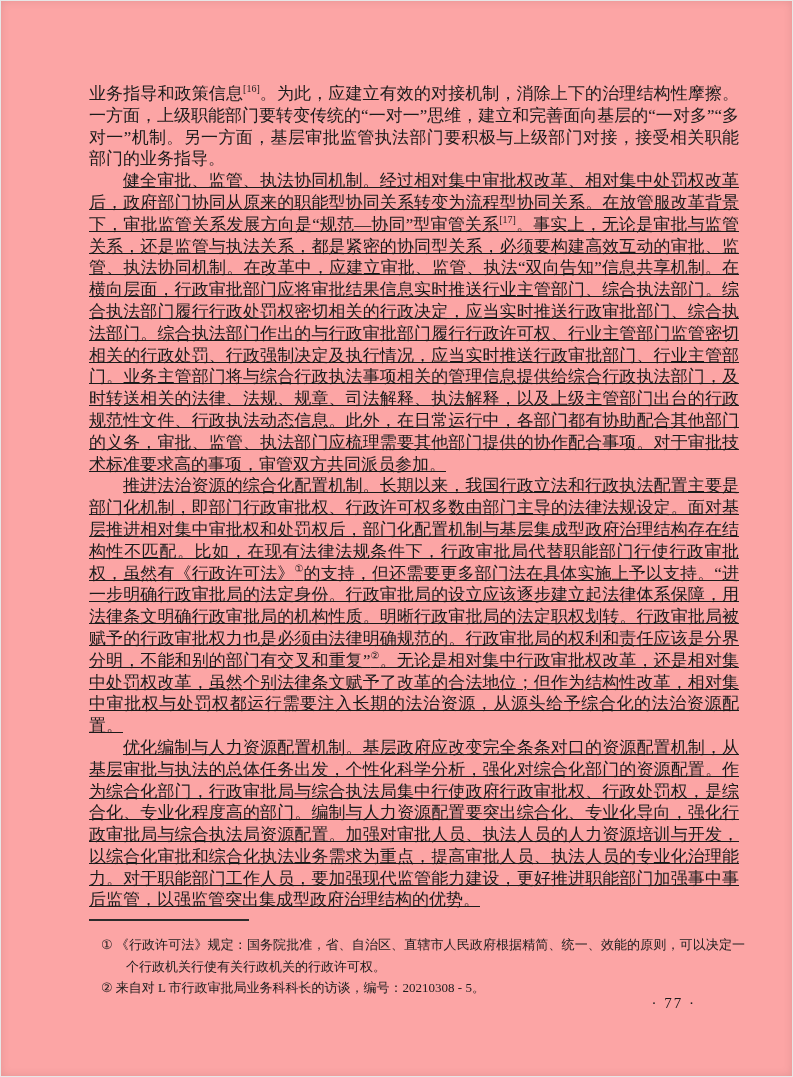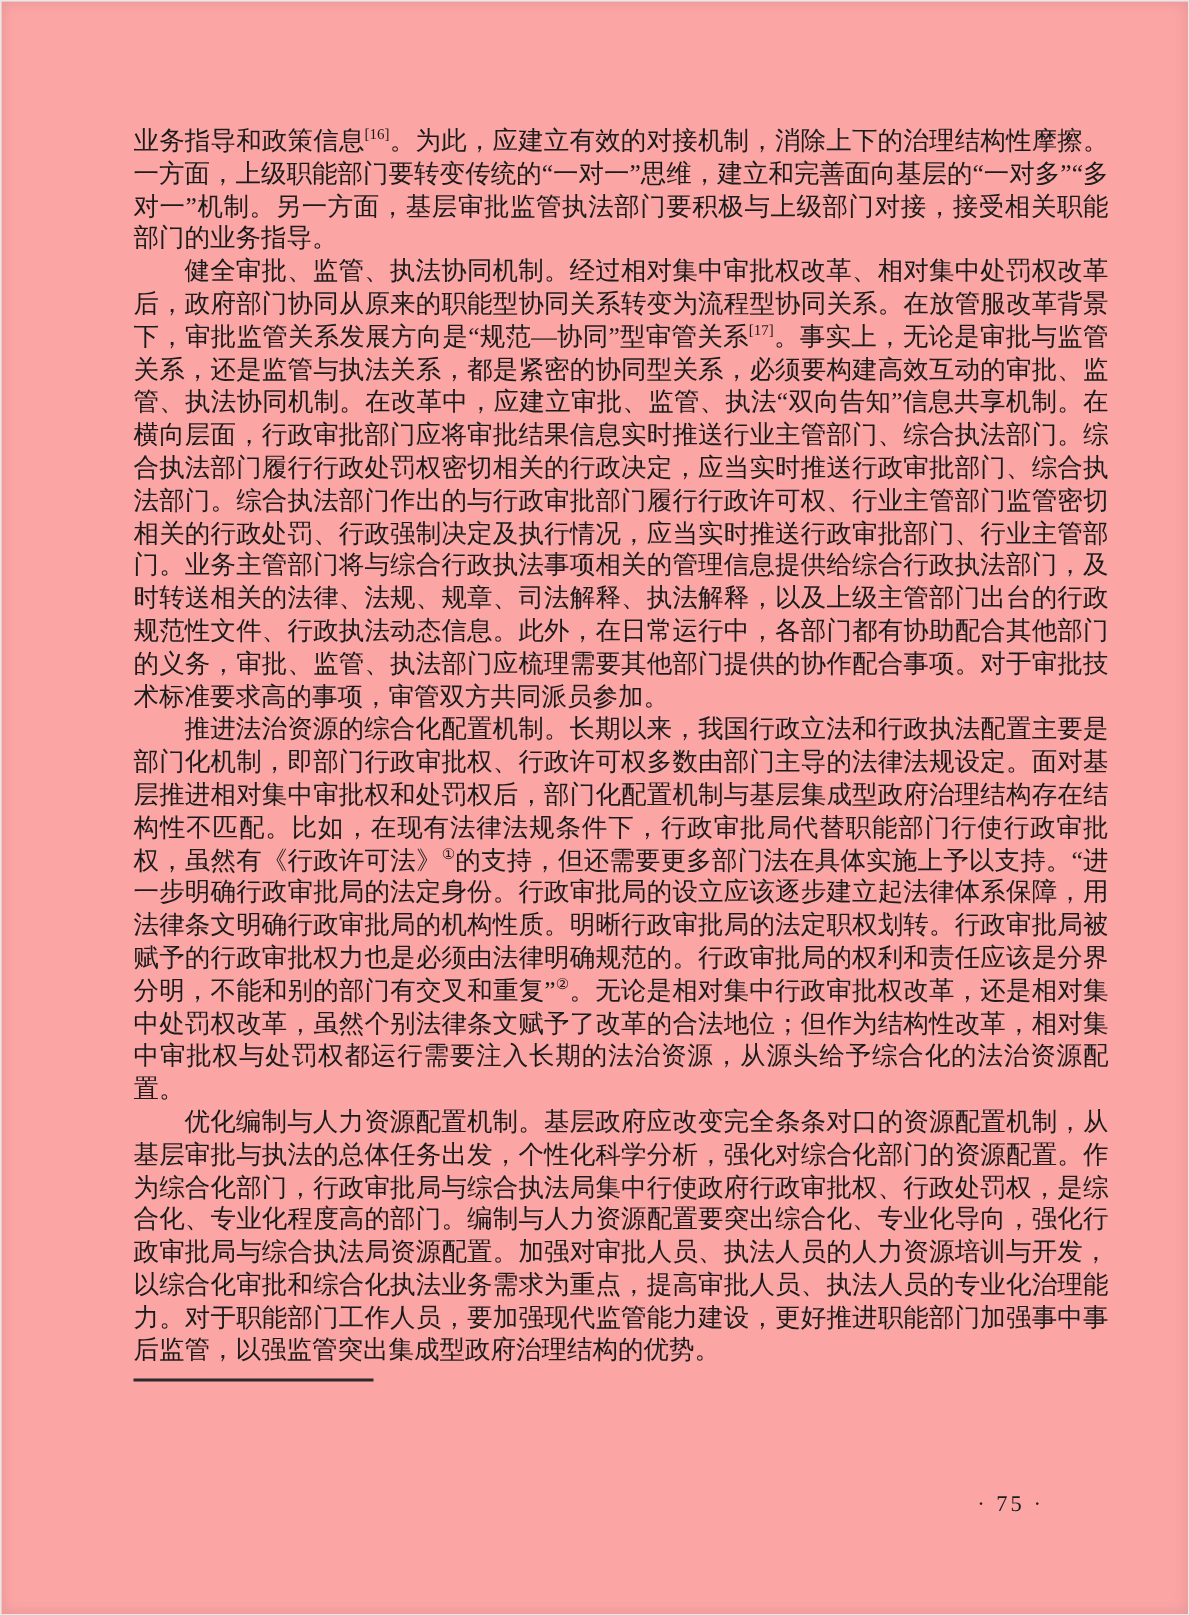--- a/index.html
+++ b/index.html
@@ -19,21 +19,21 @@
     padding: 82px 55px 0 88px;
     color: #1b1b1b;
   }
   .body-text {
     width: 650px;
     font-size: 17px;
     line-height: 21.8px;
     text-align: justify;
   }
   p.para { margin: 0; }
-  p.para.indent { text-indent: 34px; }
+  p.para.indent { text-indent: 34px; text-decoration: underline; }
   sup.ref {
     font-size: 10px;
     line-height: 0;
     vertical-align: super;
     letter-spacing: 0;
   }
   .footnote-rule {
     width: 160px;
     border: 0;
     border-top: 2px solid #2b2b2b;
@@ -65,14 +65,18 @@
 <body>
 
 <div class="page">
   <main class="body-text">
       <p class="para">业务指导和政策信息<sup class="ref">[16]</sup>。为此，应建立有效的对接机制，消除上下的治理结构性摩擦。一方面，上级职能部门要转变传统的“一对一”思维，建立和完善面向基层的“一对多”“多对一”机制。另一方面，基层审批监管执法部门要积极与上级部门对接，接受相关职能部门的业务指导。</p>
       <p class="para indent">健全审批、监管、执法协同机制。经过相对集中审批权改革、相对集中处罚权改革后，政府部门协同从原来的职能型协同关系转变为流程型协同关系。在放管服改革背景下，审批监管关系发展方向是“规范—协同”型审管关系<sup class="ref">[17]</sup>。事实上，无论是审批与监管关系，还是监管与执法关系，都是紧密的协同型关系，必须要构建高效互动的审批、监管、执法协同机制。在改革中，应建立审批、监管、执法“双向告知”信息共享机制。在横向层面，行政审批部门应将审批结果信息实时推送行业主管部门、综合执法部门。综合执法部门履行行政处罚权密切相关的行政决定，应当实时推送行政审批部门、综合执法部门。综合执法部门作出的与行政审批部门履行行政许可权、行业主管部门监管密切相关的行政处罚、行政强制决定及执行情况，应当实时推送行政审批部门、行业主管部门。业务主管部门将与综合行政执法事项相关的管理信息提供给综合行政执法部门，及时转送相关的法律、法规、规章、司法解释、执法解释，以及上级主管部门出台的行政规范性文件、行政执法动态信息。此外，在日常运行中，各部门都有协助配合其他部门的义务，审批、监管、执法部门应梳理需要其他部门提供的协作配合事项。对于审批技术标准要求高的事项，审管双方共同派员参加。</p>
       <p class="para indent">推进法治资源的综合化配置机制。长期以来，我国行政立法和行政执法配置主要是部门化机制，即部门行政审批权、行政许可权多数由部门主导的法律法规设定。面对基层推进相对集中审批权和处罚权后，部门化配置机制与基层集成型政府治理结构存在结构性不匹配。比如，在现有法律法规条件下，行政审批局代替职能部门行使行政审批权，虽然有《行政许可法》<sup class="ref">①</sup>的支持，但还需要更多部门法在具体实施上予以支持。“进一步明确行政审批局的法定身份。行政审批局的设立应该逐步建立起法律体系保障，用法律条文明确行政审批局的机构性质。明晰行政审批局的法定职权划转。行政审批局被赋予的行政审批权力也是必须由法律明确规范的。行政审批局的权利和责任应该是分界分明，不能和别的部门有交叉和重复”<sup class="ref">②</sup>。无论是相对集中行政审批权改革，还是相对集中处罚权改革，虽然个别法律条文赋予了改革的合法地位；但作为结构性改革，相对集中审批权与处罚权都运行需要注入长期的法治资源，从源头给予综合化的法治资源配置。</p>
       <p class="para indent">优化编制与人力资源配置机制。基层政府应改变完全条条对口的资源配置机制，从基层审批与执法的总体任务出发，个性化科学分析，强化对综合化部门的资源配置。作为综合化部门，行政审批局与综合执法局集中行使政府行政审批权、行政处罚权，是综合化、专业化程度高的部门。编制与人力资源配置要突出综合化、专业化导向，强化行政审批局与综合执法局资源配置。加强对审批人员、执法人员的人力资源培训与开发，以综合化审批和综合化执法业务需求为重点，提高审批人员、执法人员的专业化治理能力。对于职能部门工作人员，要加强现代监管能力建设，更好推进职能部门加强事中事后监管，以强监管突出集成型政府治理结构的优势。</p>
     </main>
   <hr class="footnote-rule">
-  <div class="page-number">· 75 ·</div>
+  <section class="footnotes">
+      <p class="footnote"><span class="marker">①</span><span>《行政许可法》规定：国务院批准，省、自治区、直辖市人民政府根据精简、统一、效能的原则，可以决定一个行政机关行使有关行政机关的行政许可权。</span></p>
+      <p class="footnote"><span class="marker">②</span><span>来自对 L 市行政审批局业务科科长的访谈，编号：20210308 - 5。</span></p>
+    </section>
+  <div class="page-number">· 77 ·</div>
 </div>
 
 </body></html>

